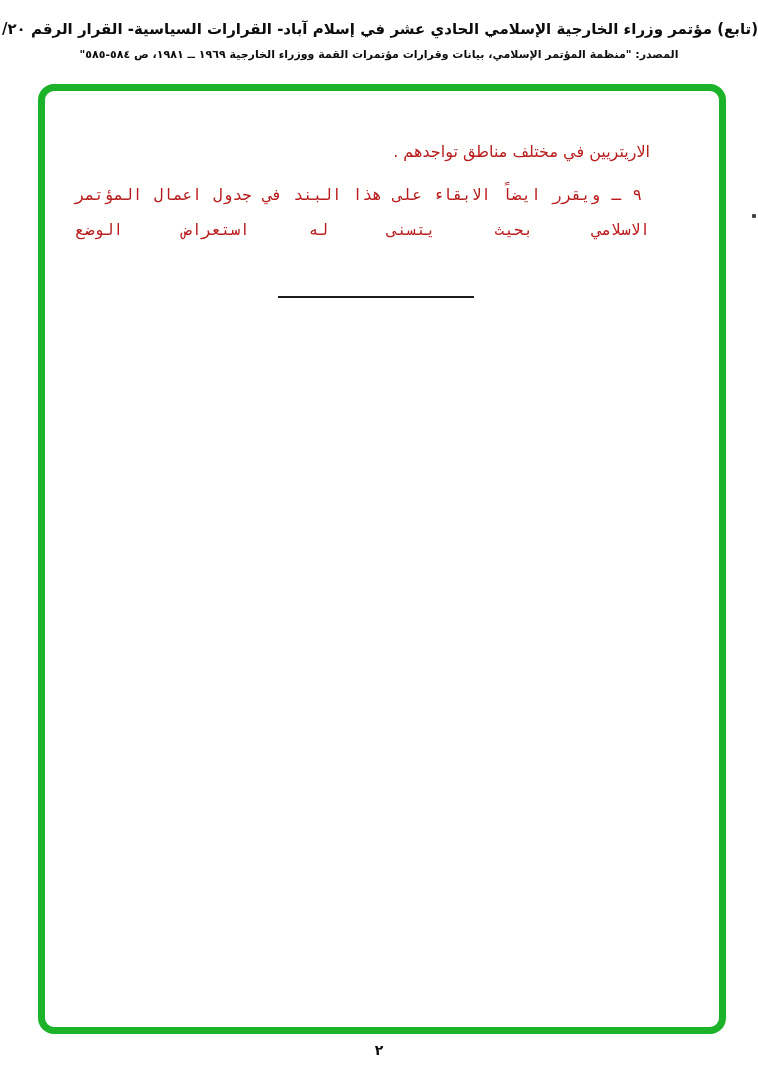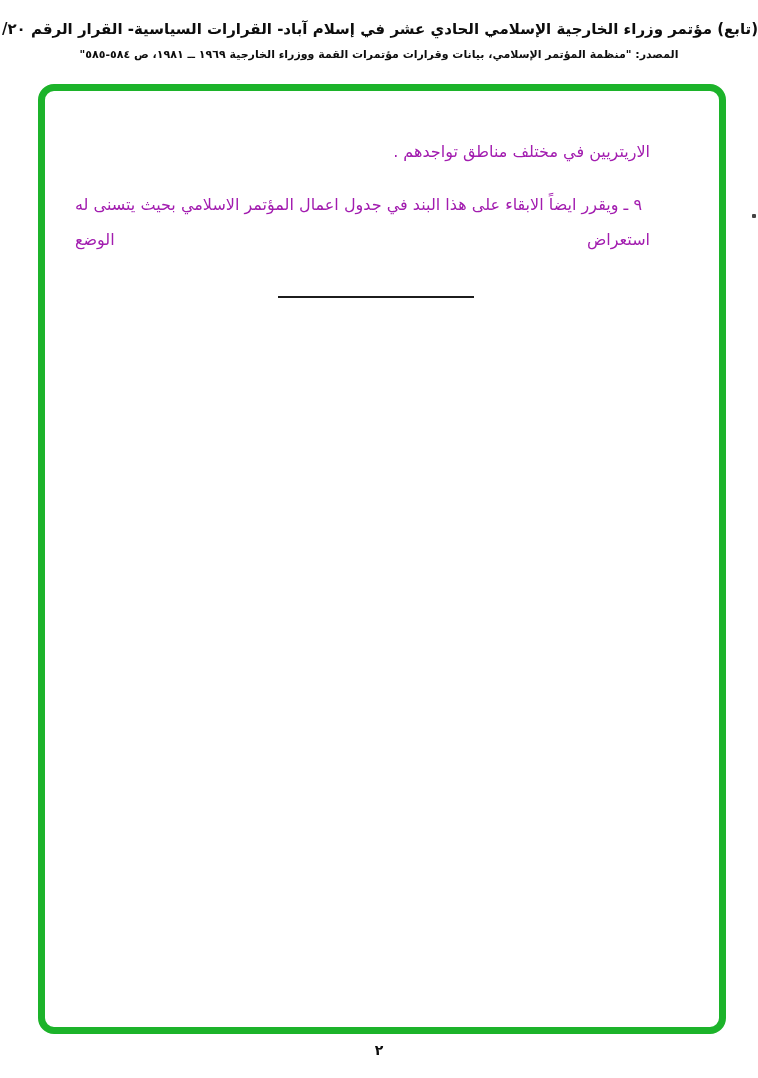--- a/index.html
+++ b/index.html
@@ -26,26 +26,26 @@
   .doc-frame{
     position:absolute;left:38px;top:84px;
     width:674px;height:936px;              
     border:7px solid #1cb32a;
     border-radius:16px;
     background:#ffffff;
   }
   
   .body-text{
     position:absolute;left:75px;top:134px;width:575px;
-    direction:rtl;font-size:16px;line-height:35px;color:#a21caf;
+    direction:rtl;font-size:16px;line-height:35px;color:#b91c1c;
   }
   .line-right{text-align:right;}
   .line-justify{
     text-align:justify;text-align-last:justify;
-    text-indent:8px;margin-top:18px;
+    text-indent:8px;margin-top:10px;font-family:Liberation Mono, monospace;
   }
   
   .divider{
     position:absolute;left:278px;top:296px;width:196px;height:2px;
     background:#1c1c1c;
   }
   
   .page-number{
     position:absolute;left:0;top:1042px;width:758px;
     text-align:center;font-size:14px;font-weight:bold;

